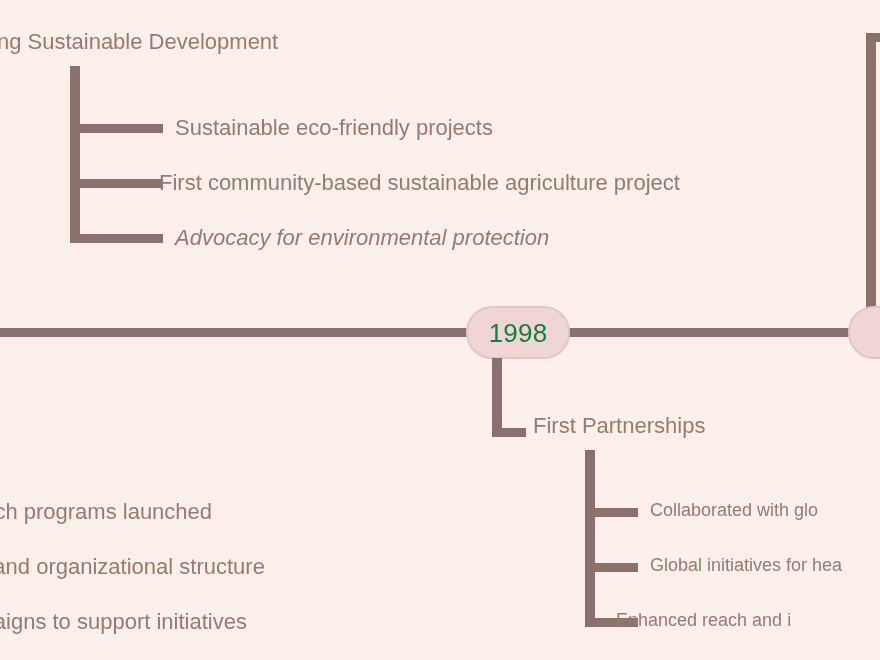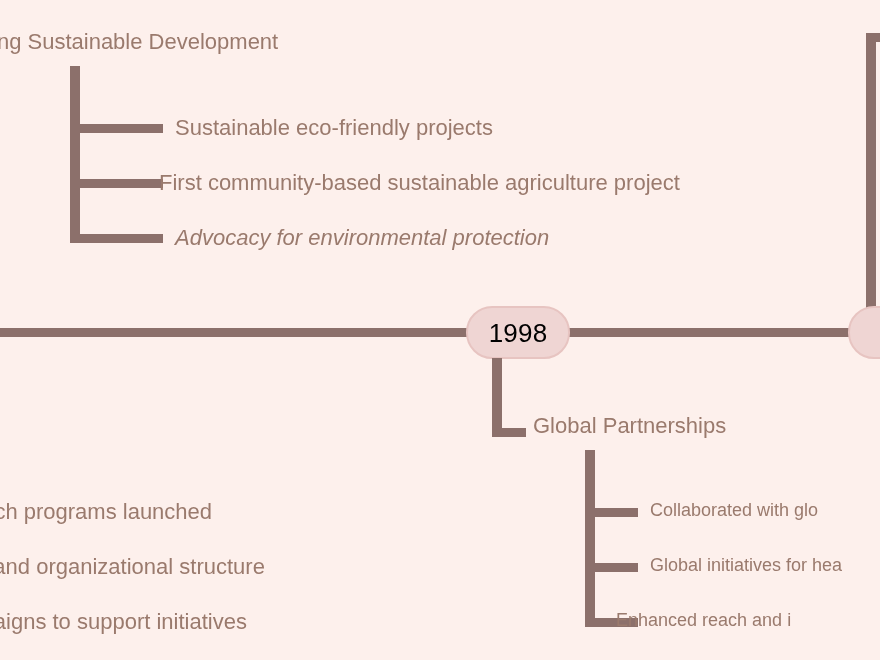--- a/index.html
+++ b/index.html
@@ -33,21 +33,21 @@
     background: #8c706b;
     width: 10px;
   }
 
   .node-pill {
     position: absolute;
     box-sizing: border-box;
     background: #efd5d3;
     border: 2px solid #e7c4c1;
     border-radius: 26px;
-    color: #000000;
+    color: #15803d;
     font-size: 26px;
     line-height: 1;
     display: flex;
     align-items: center;
     justify-content: center;
     letter-spacing: .2px;
     white-space: nowrap;
   }
 
   .evt-label {
@@ -137,21 +137,21 @@
 
   <div class="evt-label" id="sec-bl-t1"> outreach programs launched</div>
   <div class="evt-label" id="sec-bl-t2">e team and organizational structure</div>
   <div class="evt-label" id="sec-bl-t3"> campaigns to support initiatives</div>
 
   <div class="node-pill" id="node-1998">1998</div>
 
   <div class="vline" id="gp-stem"></div>
   <div class="hline" id="gp-elbow"></div>
 
-  <div class="evt-label" id="gp-title">Global Partnerships</div>
+  <div class="evt-label" id="gp-title">First Partnerships</div>
 
   <div class="vline" id="gp-trunk"></div>
   <div class="hline" id="gp-b1"></div>
   <div class="hline" id="gp-b2"></div>
   <div class="hline" id="gp-b3"></div>
 
   <div class="sub-label" id="gp-t1">Collaborated with glo</div>
   <div class="sub-label" id="gp-t2">Global initiatives for hea</div>
   <div class="sub-label" id="gp-t3">Enhanced reach and i</div>
 

